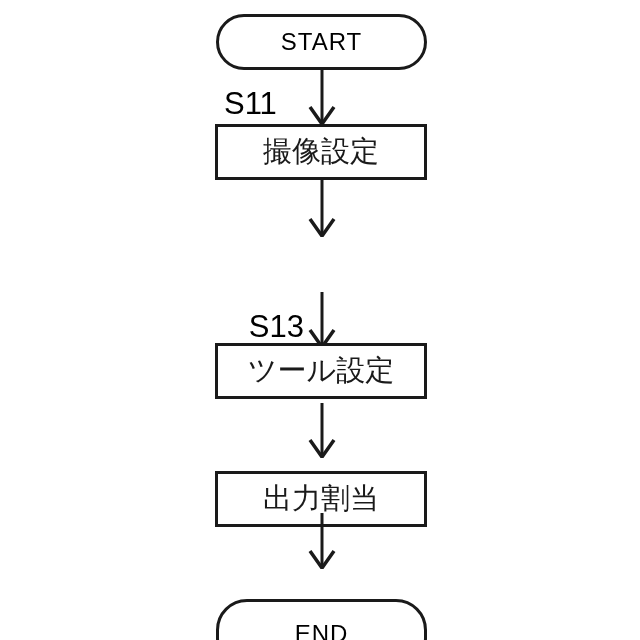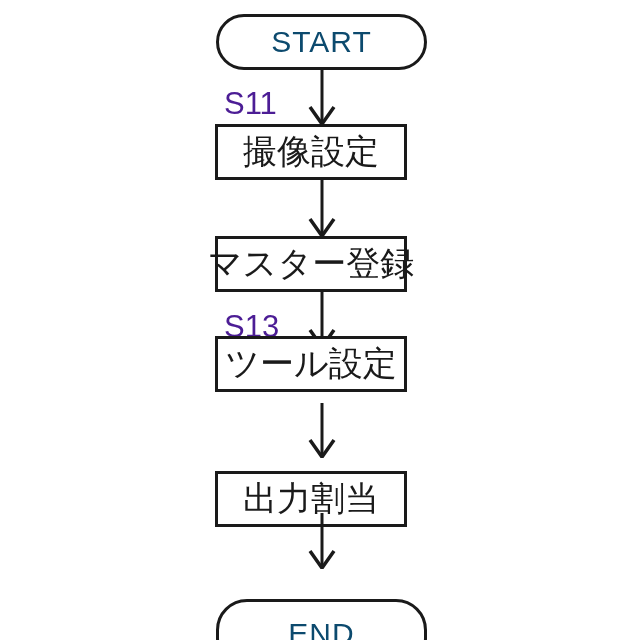--- a/index.html
+++ b/index.html
@@ -20,46 +20,46 @@
     left: 216px;
     width: 211px;
     height: 56px;
     border: 3px solid #1a1a1a;
     border-radius: 31px;
     background: #ffffff;
     display: flex;
     align-items: center;
     justify-content: center;
     box-sizing: border-box;
-    font-size: 30px;
+    font-size: 24px;
     letter-spacing: 1px;
-    color: #0c4a6e;
+    color: #000000;
   }
   .process {
     position: absolute;
     left: 215px;
-    width: 192px;
+    width: 212px;
     height: 56px;
     border: 3px solid #1a1a1a;
     background: #ffffff;
     display: flex;
     align-items: center;
     justify-content: center;
     box-sizing: border-box;
-    font-size: 34px;
+    font-size: 29px;
     color: #1a1a1a;
     white-space: nowrap;
   }
   .step-label {
     position: absolute;
     left: 224px;
     width: 80px;
     height: 32px;
     font-size: 31px;
-    color: #4c1d95;
+    color: #000000;
     text-align: left;
     line-height: 32px;
   }
   .arrow {
     position: absolute;
     left: 306px;
     width: 32px;
     display: block;
   }
   .arrow line, .arrow path {
@@ -67,22 +67,22 @@
     fill: none;
   }
   #node-start { top: 14px; }
   #arrow-1    { top: 70px;  height: 55px; }
   #label-s11  { top: 88px; }
   #node-s11   { top: 124px; }
   #arrow-2    { top: 180px; height: 57px; }
   #label-s12  { top: 200px; }
   #node-s12   { top: 236px; }
   #arrow-3    { top: 292px; height: 56px; }
-  #label-s13  { top: 311px; }
-  #node-s13   { top: 336px; }
+  #label-s13  { top: 311px; text-align: right; }
+  #node-s13   { top: 343px; }
   #arrow-4    { top: 403px; height: 55px; }
   #label-s14  { top: 421px; }
   #node-s14   { top: 471px; }
   #arrow-5    { top: 513px; height: 56px; }
   #node-end   { top: 599px; height: 70px; }
 </style>
 </head>
 <body>
 
 <div class="canvas">
@@ -99,23 +99,20 @@
   <div class="step-label" id="label-s11">S11</div>
   <div class="process" id="node-s11">
     <span>撮像設定</span>
   </div>
 
   <svg class="arrow" id="arrow-2" viewBox="0 0 32 57">
     <line x1="16" y1="0" x2="16" y2="55" stroke-width="3"></line>
     <path d="M 4 39 L 16 56 L 28 39" stroke-width="3.5"></path>
   </svg>
 
-  <div class="process" id="node-s12">
-    <span>マスター登録</span>
-  </div>
 
   <svg class="arrow" id="arrow-3" viewBox="0 0 32 56">
     <line x1="16" y1="0" x2="16" y2="54" stroke-width="3"></line>
     <path d="M 4 38 L 16 55 L 28 38" stroke-width="3.5"></path>
   </svg>
 
   <div class="step-label" id="label-s13">S13</div>
   <div class="process" id="node-s13">
     <span>ツール設定</span>
   </div>

